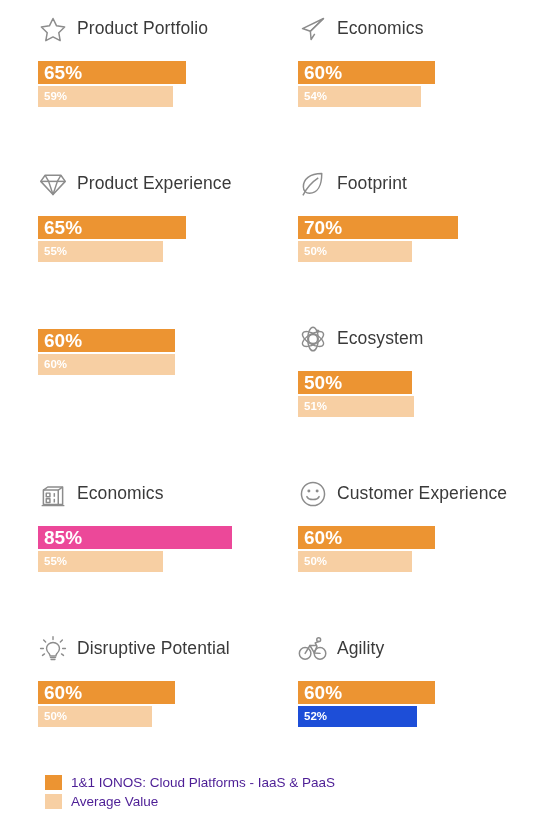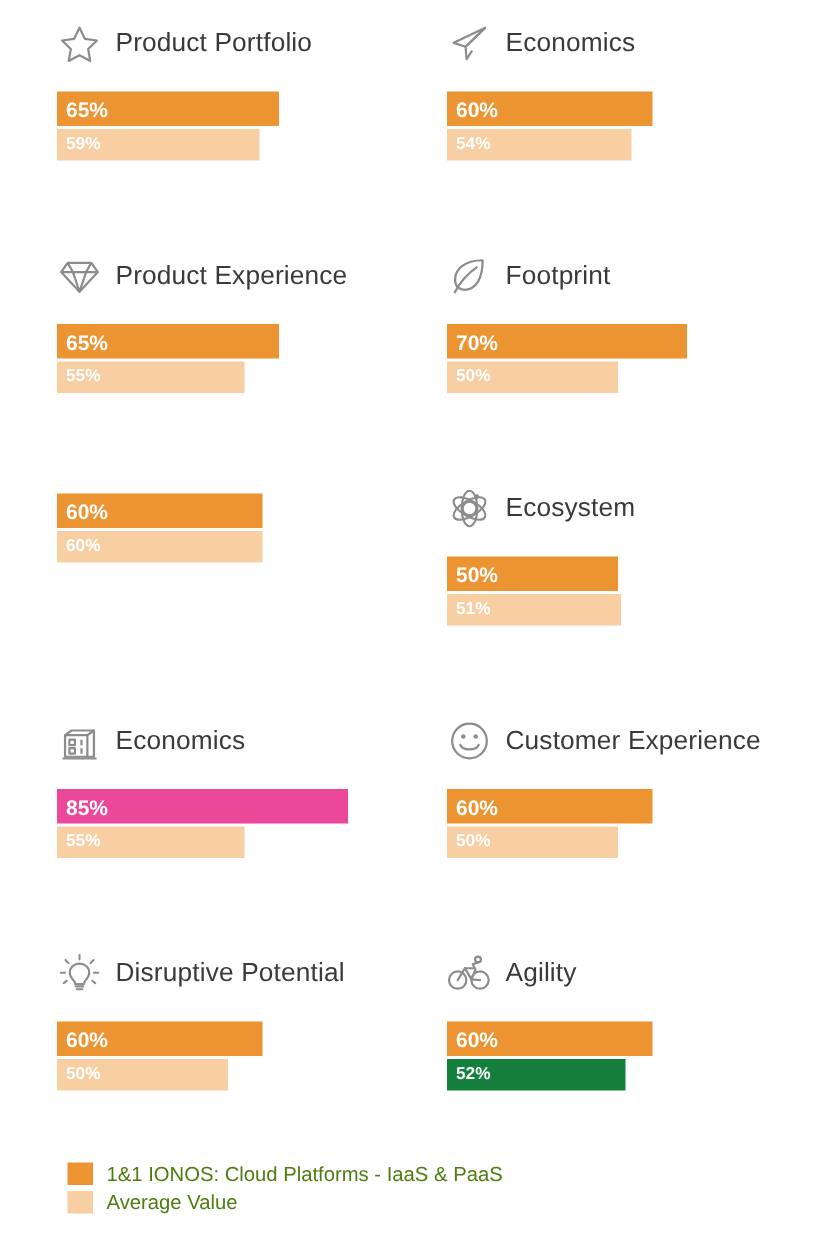--- a/index.html
+++ b/index.html
@@ -72,21 +72,21 @@
     height: 23px;
     display: flex;
     align-items: center;
     position: relative;
     min-width: 26px;
   }
 
   .bar-primary {
     background: #ec9432;
     color: #ffffff;
-    font-size: 14px;
+    font-size: 19px;
     font-weight: bold;
   }
 
   .bar-secondary {
     background: #f7cfa3;
     color: #ffffff;
     font-size: 11.5px;
     font-weight: bold;
     height: 21px;
     margin-top: 2px;
@@ -112,21 +112,21 @@
     align-items: center;
     gap: 9px;
   }
   .legend-swatch {
     width: 17px;
     height: 15px;
     flex: 0 0 17px;
   }
   .legend-label {
     font-size: 13.5px;
-    color: #4d7c0f;
+    color: #4c1d95;
     white-space: nowrap;
     line-height: 1;
   }
 </style>
 </head>
 <body>
 
 <div class="chart">
   <div class="grid" id="grid">
       <div class="criterion">
@@ -321,21 +321,21 @@
               <path d="M13.5 12 L18.5 20.5 L25 21"></path>
               <path d="M18.5 20.5 L21.5 13 L19.5 9 L23.5 7.5"></path>
             </svg>
           </span>
           <span class="crit-label">Agility</span>
         </div>
         <div class="bars">
           <div class="bar bar-primary" style="width: 136.8px; background: rgb(236, 148, 50);">
             <span class="bar-value">60%</span>
           </div>
-          <div class="bar bar-secondary" style="width: 118.56px; background: #15803d;">
+          <div class="bar bar-secondary" style="width: 118.56px; background: #1d4ed8;">
             <span class="bar-value">52%</span>
           </div>
         </div>
       </div>
     </div>
 
   <div class="legend" id="legend">
       <div class="legend-row">
         <span class="legend-swatch" style="background: rgb(236, 148, 50);"></span>
         <span class="legend-label">1&amp;1 IONOS: Cloud Platforms - IaaS &amp; PaaS</span>

